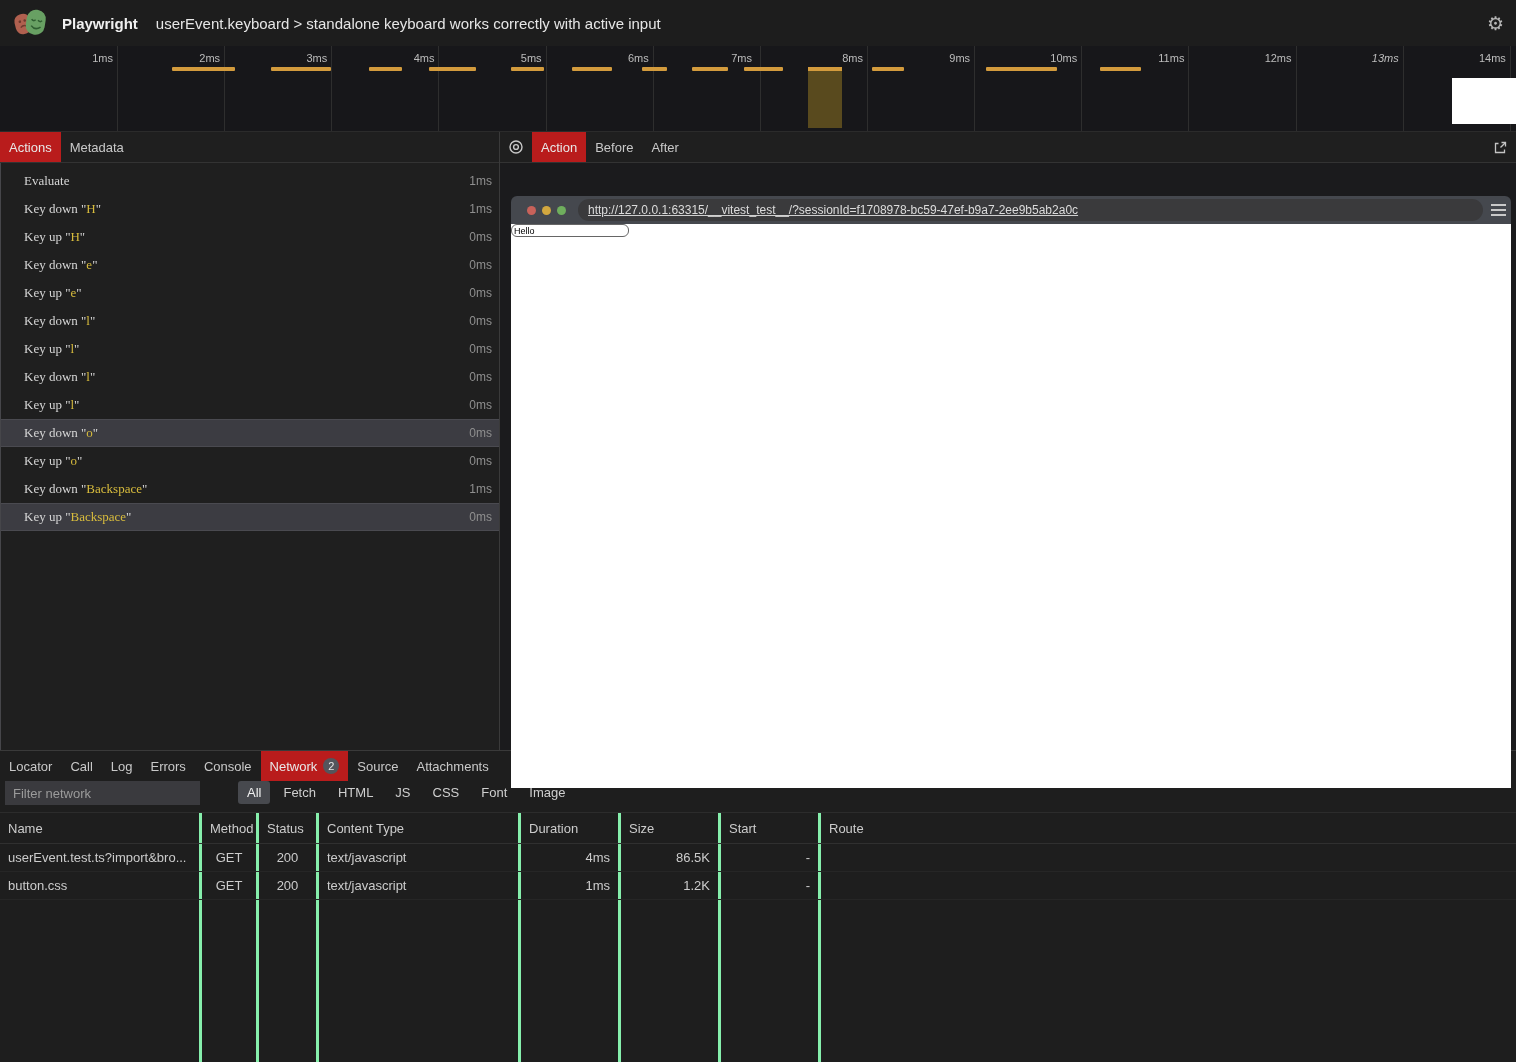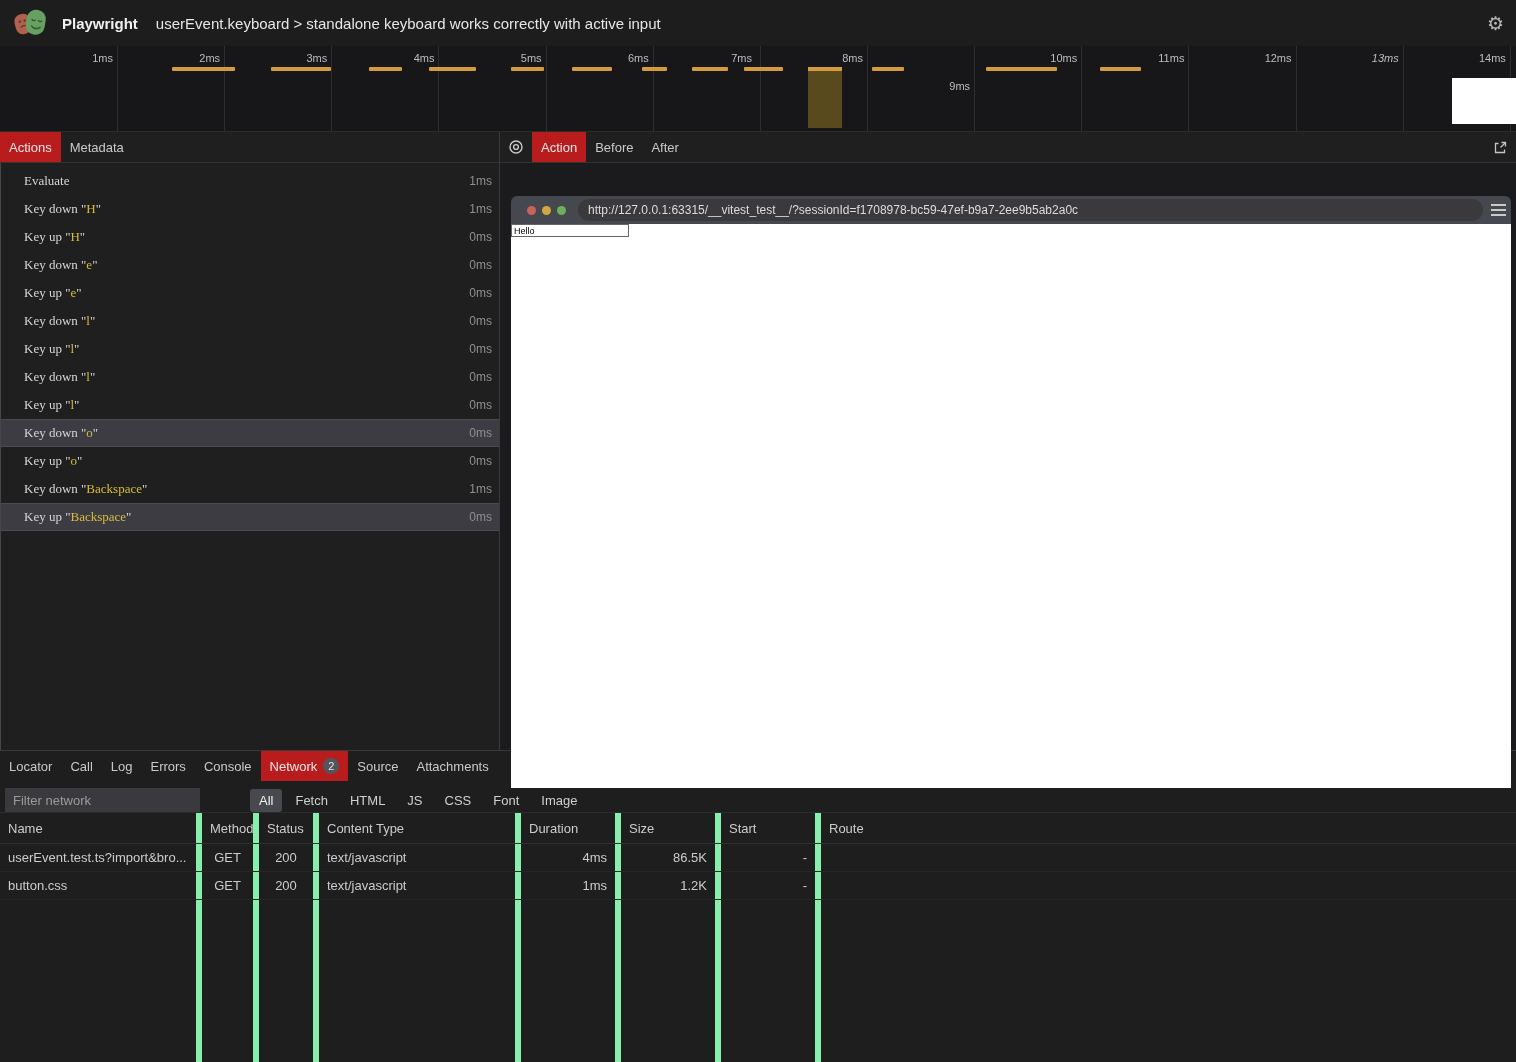--- a/index.html
+++ b/index.html
@@ -46,51 +46,51 @@
   .action-row.hl { background:#3c3c42; border-top:1px solid #4a4a50; border-bottom:1px solid #4a4a50; }
   .action-row .t { flex:1; white-space:nowrap; overflow:hidden;font-family:Liberation Serif, serif; }
   .action-row .key { color:#d8bc3d; }
   .action-row .dur { color:#8f8f8f; font-size:12px; }
 
   
   .icon-btn { display:flex; align-items:center; justify-content:center; padding:0 8px; cursor:pointer; }
   .tab-spacer { flex:1; }
   .snapshot-area { flex:1; position:relative; background:#1b1b1d; }
   .browser { position:absolute; left:11px; top:33px; width:1000px; }
-  .chrome { height:28px; background:#45484e; border-radius:6px 6px 0 0; display:flex; align-items:center; }
+  .chrome { height:28px; background:#45484e; border-radius:6px 6px 0 0; display:flex; align-items:center;text-decoration:underline; }
   .lights { display:flex; gap:6px; margin-left:16px; }
   .light { width:9px; height:9px; border-radius:50%; }
   .url-pill { margin-left:12px; width:905px; height:22px; background:#3a3a3c; border-radius:11px;
     display:flex; align-items:center; overflow:hidden; }
   .url-pill span { font-size:12px; color:#dcdcdc; margin-left:10px; white-space:nowrap; }
   .burger { margin-left:8px; display:flex; flex-direction:column; gap:3px; cursor:pointer; }
   .burger i { display:block; width:15px; height:2px; background:#c9c9c9; }
   .page { height:564px; background:#ffffff; }
   .page input { display:block; width:118px; height:13px; border:1px solid #666; font-size:9px;
-    font-family:"Liberation Sans", sans-serif; padding:0 2px; color:#000; background:#fff; border-radius:0; }
+    font-family:"Liberation Sans", sans-serif; padding:0 2px; color:#000; background:#fff; border-radius:6px; }
 
   
   .bottom-panel { height:312px; flex:none; background:#1e1e1e; border-top:1px solid #3a3a3a;
     display:flex; flex-direction:column; }
   .btabs { height:30px; display:flex; align-items:stretch; flex:none; }
-  .filter-row { height:32px; display:flex; align-items:flex-end; flex:none; border-bottom:1px solid #2c2c2c;gap:12px; }
+  .filter-row { height:32px; display:flex; align-items:flex-start; flex:none; border-bottom:1px solid #2c2c2c; }
   .filter-input { width:195px; height:24px; margin-left:5px; background:#3a3a3e; border:none;
     color:#ddd; font-size:13px; padding:0 8px; font-family:"Liberation Sans", sans-serif; }
   .filter-input::placeholder { color:#9b9b9b; }
   .chips { display:flex; align-items:center; margin-left:14px; gap:4px; }
   .chip { padding:4px 9px; font-size:13px; color:#cfcfcf; border-radius:3px; cursor:pointer; }
   .chip.selected { background:#47494e; color:#f0f0f0;margin-left:24px; }
 
   .net-table { flex:1; display:flex; flex-direction:column; min-height:0; }
   .net-row { display:grid; grid-template-columns:202px 57px 60px 202px 100px 100px 100px 1fr; flex:none; }
   .net-row.hdr { height:31px; border-bottom:1px solid #303030; }
   .net-row.data { height:28px; border-bottom:1px solid #262626; }
   .net-row.fill { flex:1; border-bottom:none; }
   .net-cell { display:flex; align-items:center; padding:0 8px; font-size:13px; color:#cccccc;
-    border-right:6px solid #86efac; overflow:hidden; white-space:nowrap; }
+    border-right:3px solid #86efac; overflow:hidden; white-space:nowrap; }
   .net-cell:last-child { border-right:none; }
   .net-cell.r { justify-content:flex-end; }
   .net-cell.c { justify-content:center; }
   svg.small-icon { display:block; }
 </style>
 </head>
 <body>
 
 <div class="app">
 
@@ -126,21 +126,21 @@
       <div class="tl-label" style="left: 376.42px;">4ms</div>
       <div class="tl-line" style="left: 545.56px;"></div>
       <div class="tl-label" style="left: 483.56px;">5ms</div>
       <div class="tl-line" style="left: 652.7px;"></div>
       <div class="tl-label" style="left: 590.7px;">6ms</div>
       <div class="tl-line" style="left: 759.84px;"></div>
       <div class="tl-label" style="left: 694px;">7ms</div>
       <div class="tl-line" style="left: 866.98px;"></div>
       <div class="tl-label" style="left: 804.98px;">8ms</div>
       <div class="tl-line" style="left: 974.12px;"></div>
-      <div class="tl-label" style="left: 912.12px; margin-top: 28px;">9ms</div>
+      <div class="tl-label" style="left: 912.12px;">9ms</div>
       <div class="tl-line" style="left: 1081.26px;"></div>
       <div class="tl-label" style="left: 1019.26px;">10ms</div>
       <div class="tl-line" style="left: 1188.4px;"></div>
       <div class="tl-label" style="left: 1126.4px;">11ms</div>
       <div class="tl-line" style="left: 1295.54px;"></div>
       <div class="tl-label" style="left: 1233.54px;">12ms</div>
       <div class="tl-line" style="left: 1402.68px;"></div>
       <div class="tl-label" style="left: 1340.68px; font-style: italic;">13ms</div>
       <div class="tl-line" style="left: 1509.82px;"></div>
       <div class="tl-label" style="left: 1447.82px;">14ms</div>

